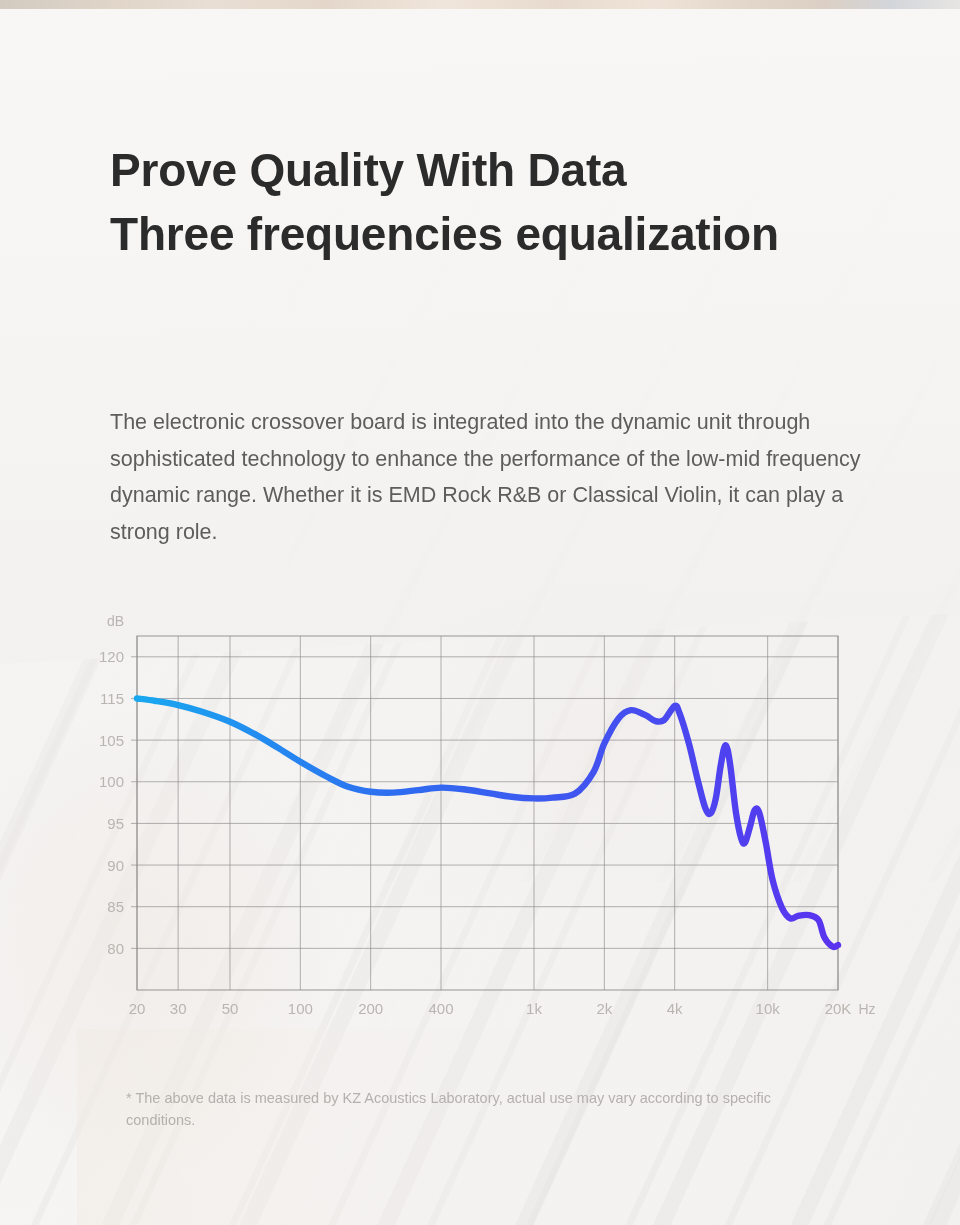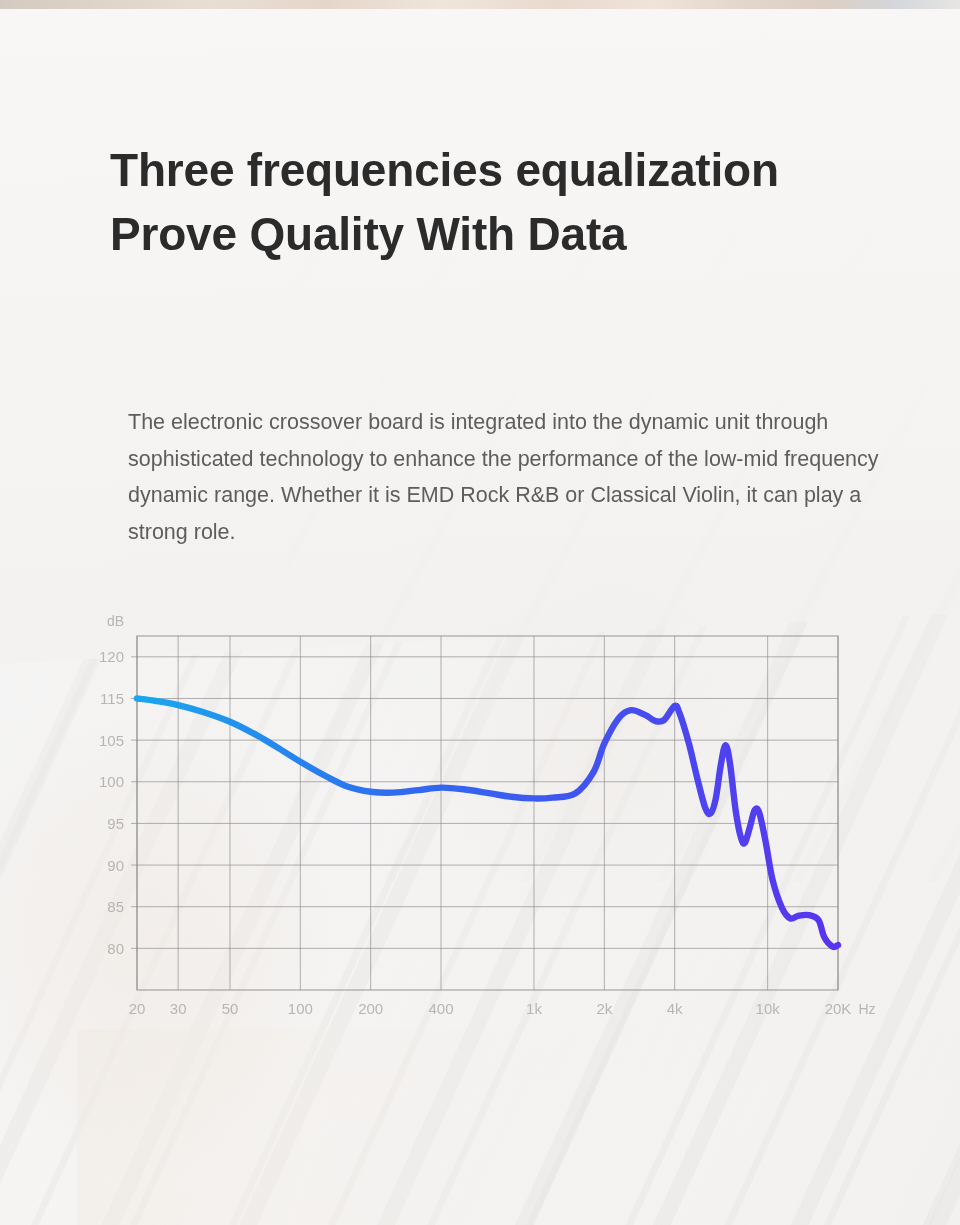--- a/index.html
+++ b/index.html
@@ -139,21 +139,21 @@
     font-size: 46px;
     line-height: 64px;
     font-weight: bold;
     color: #2b2b2b;
     letter-spacing: -0.2px;
   }
   .headline div { white-space: nowrap; }
 
   .body-copy {
     position: absolute;
-    left: 128px;
+    left: 110px;
     top: 372px;
     width: 760px;
     font-size: 21.5px;
     line-height: 36.5px;
     color: #5d5d5d;
     margin-top: 32px;
   }
 
   
   .chart-wrap {
@@ -186,22 +186,22 @@
     <div class="bg-hand-left"></div>
     <div class="bg-hand-right"></div>
     <div class="bg-book"></div>
     <div class="bg-veil"></div>
     <div class="bg-topstrip"></div>
   </div>
 
   <div class="content">
 
     <div class="headline">
+      <div>Prove Quality With Data</div>
       <div>Three frequencies equalization</div>
-      <div>Prove Quality With Data</div>
     </div>
 
     <p class="body-copy">The electronic crossover board is integrated into the dynamic unit through sophisticated technology to enhance the performance of the low-mid frequency dynamic range. Whether it is EMD Rock R&amp;B or Classical Violin, it can play a strong role.</p>
 
     <div class="chart-wrap">
       <svg class="chart-svg" id="chart" width="960" height="420" viewBox="0 0 960 420">
         <g id="grid-layer">
             <line x1="137" y1="41.823529411764696" x2="838" y2="41.823529411764696" stroke="#8a8886" stroke-width="0.9" stroke-opacity="0.72"></line>
             <line x1="131" y1="41.823529411764696" x2="137" y2="41.823529411764696" stroke="#8a8886" stroke-width="0.9" stroke-opacity="0.72"></line>
             <line x1="137" y1="83.47058823529414" x2="838" y2="83.47058823529414" stroke="#8a8886" stroke-width="0.9" stroke-opacity="0.72"></line>
@@ -264,15 +264,16 @@
           <linearGradient id="curveGrad" x1="0" y1="0" x2="1" y2="0">
             <stop offset="0%" id="gstop0" stop-color="#19a8ef"></stop>
             <stop offset="38%" id="gstop1" stop-color="#2f6bf0"></stop>
             <stop offset="100%" id="gstop2" stop-color="#5a33ef"></stop>
           </linearGradient>
         </defs>
         <path id="curve-path" fill="none" stroke="url(#curveGrad)" stroke-width="6.4" stroke-linecap="round" stroke-linejoin="round" d="M 137.00 83.47 C 140.08 83.89, 148.64 84.86, 155.50 85.97 C 162.36 87.08, 170.37 88.33, 178.15 90.13 C 185.92 91.94, 193.50 94.02, 202.14 96.80 C 210.78 99.57, 220.91 102.91, 229.99 106.79 C 239.06 110.68, 248.66 115.82, 256.61 120.12 C 264.56 124.42, 270.40 128.17, 277.68 132.61 C 284.97 137.06, 292.11 141.92, 300.33 146.77 C 308.54 151.63, 319.00 157.60, 326.95 161.77 C 334.90 165.93, 340.74 169.26, 348.02 171.76 C 355.31 174.26, 363.12 175.79, 370.67 176.76 C 378.21 177.73, 385.36 177.87, 393.31 177.59 C 401.26 177.32, 410.41 175.93, 418.36 175.09 C 426.31 174.26, 433.46 172.73, 441.01 172.60 C 448.56 172.46, 455.44 173.29, 463.65 174.26 C 471.86 175.23, 482.33 177.18, 490.28 178.43 C 498.23 179.68, 504.06 180.92, 511.35 181.76 C 518.63 182.59, 527.13 183.28, 533.99 183.42 C 540.85 183.56, 545.64 183.42, 552.49 182.59 C 559.35 181.76, 568.28 182.73, 575.14 178.43 C 582.00 174.12, 588.78 165.10, 593.64 156.77 C 598.51 148.44, 600.19 137.33, 604.33 128.45 C 608.48 119.56, 614.08 109.01, 618.52 103.46 C 622.95 97.91, 626.46 95.69, 630.96 95.13 C 635.45 94.58, 641.45 98.32, 645.48 100.13 C 649.51 101.93, 652.07 105.13, 655.15 105.96 C 658.24 106.79, 660.73 107.63, 663.98 105.13 C 667.24 102.63, 672.07 92.08, 674.67 90.97 C 677.28 89.86, 677.26 92.22, 679.63 98.46 C 681.99 104.71, 685.91 117.62, 688.86 128.45 C 691.81 139.28, 694.61 152.74, 697.32 163.43 C 700.03 174.12, 702.91 186.76, 705.13 192.59 C 707.34 198.42, 708.83 199.94, 710.62 198.42 C 712.40 196.89, 714.13 191.48, 715.82 183.42 C 717.51 175.37, 719.16 158.99, 720.77 150.11 C 722.38 141.22, 723.95 130.39, 725.49 130.12 C 727.03 129.84, 728.30 137.47, 730.00 148.44 C 731.71 159.41, 733.87 183.42, 735.72 195.92 C 737.58 208.41, 739.59 218.13, 741.14 223.40 C 742.68 228.68, 743.54 229.51, 745.01 227.57 C 746.49 225.63, 748.35 217.16, 749.97 211.74 C 751.58 206.33, 753.15 197.44, 754.69 195.08 C 756.23 192.72, 757.38 192.31, 759.20 197.58 C 761.02 202.86, 763.37 215.49, 765.61 226.74 C 767.84 237.98, 769.91 254.08, 772.61 265.05 C 775.32 276.02, 778.89 286.15, 781.84 292.54 C 784.79 298.92, 787.59 301.98, 790.30 303.37 C 793.02 304.76, 795.03 301.42, 798.11 300.87 C 801.20 300.31, 805.41 299.34, 808.81 300.04 C 812.20 300.73, 815.87 301.28, 818.48 305.03 C 821.09 308.78, 822.06 318.08, 824.45 322.52 C 826.84 326.97, 830.54 330.44, 832.79 331.69 C 835.05 332.94, 837.13 330.30, 838.00 330.02"></path>
       </svg>
     </div>
 
+    <p class="footnote">* The above data is measured by KZ Acoustics Laboratory, actual use may vary according to specific conditions.</p>
 
   </div>
 </div>
 
 </body></html>

